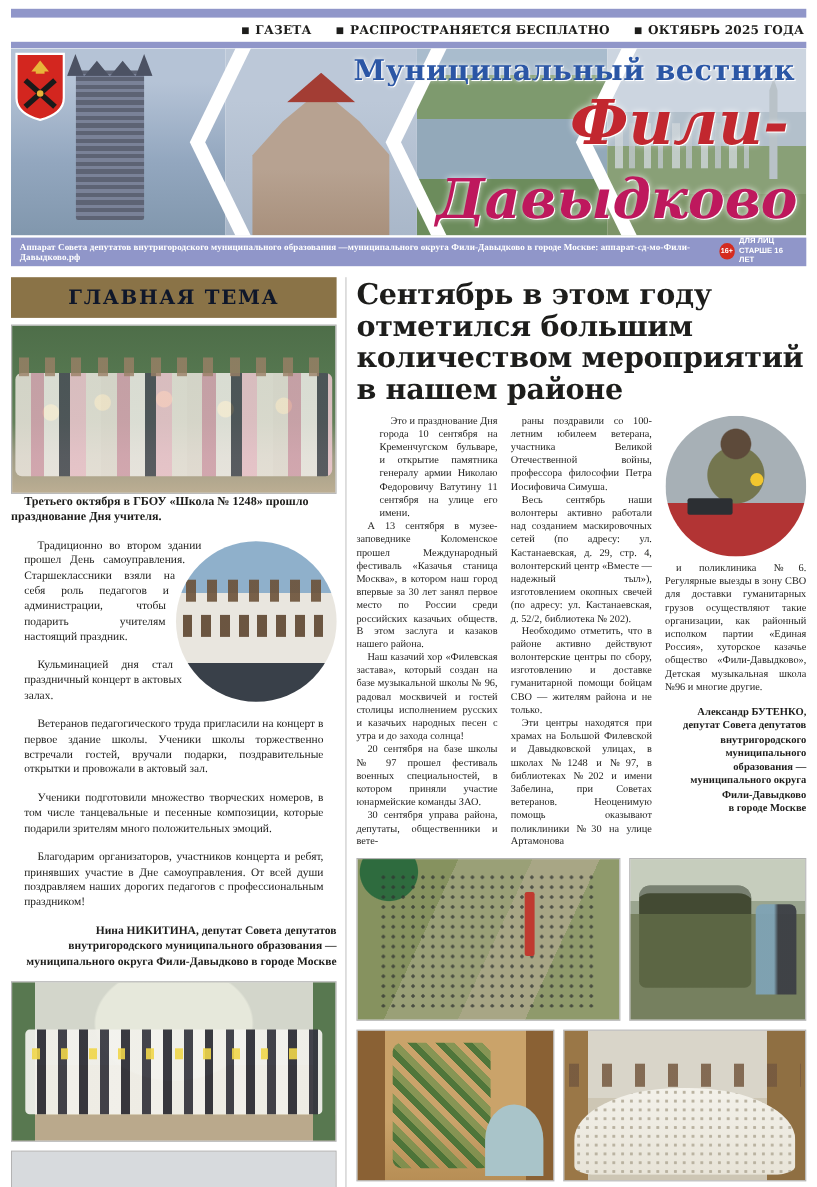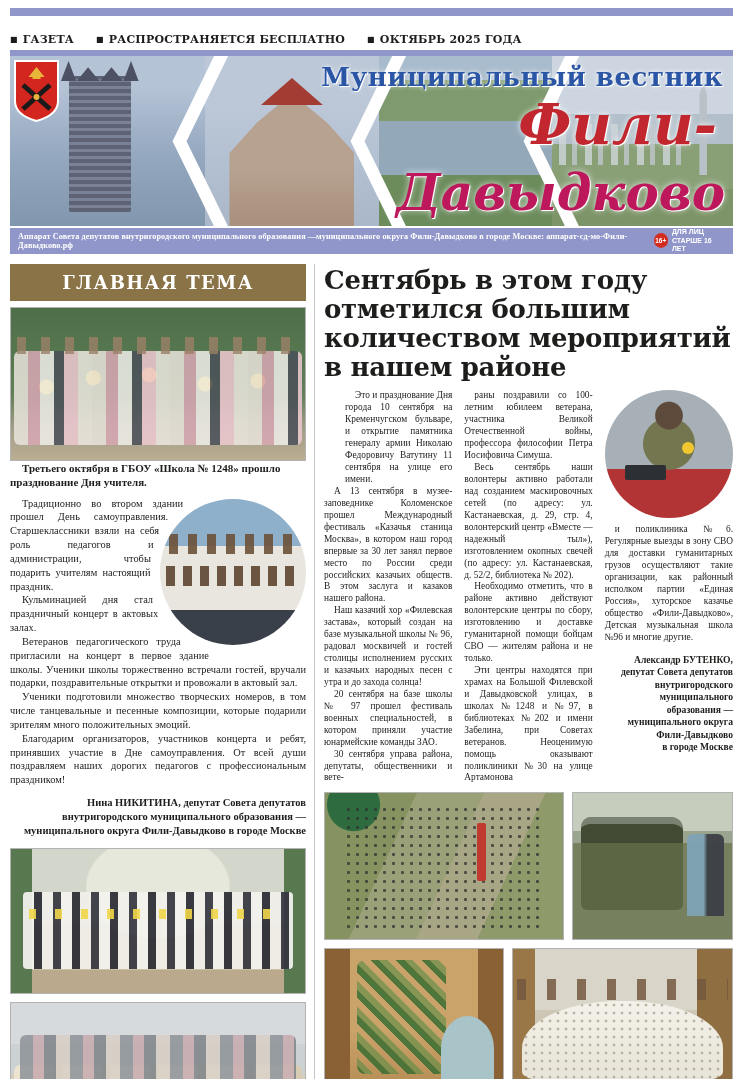--- a/index.html
+++ b/index.html
@@ -3,22 +3,22 @@
 <meta charset="utf-8">
 <style>
   html,body{margin:0;padding:0;}
   body{width:743px;height:1079px;background:#fff;overflow:hidden;
        font-family:"Liberation Serif",serif;color:#1d1d1b;}
   .page{position:relative;width:743px;height:1079px;background:#fff;}
 
   
   .rule{height:8px;background:#9096c9;margin:8px 10px 0 10px;}
   .rule.thin{height:6px;margin-top:0;}
-  .topline{display:flex;align-items:center;
-           gap:22px;padding:5px 12px 4px 10px;margin-top:12px;}
+  .topline{display:flex;justify-content:flex-end;align-items:center;
+           gap:22px;padding:5px 12px 4px 10px;}
   .topline span{font-weight:bold;font-size:11px;letter-spacing:.2px;
                 font-family:"DejaVu Serif",serif;}
   .topline span::before{content:"■";font-size:8px;margin-right:5px;position:relative;top:-1px;}
 
   
   .collage{position:relative;height:170px;margin:0 10px;background:#fff;overflow:hidden;}
   .collage .strip{position:absolute;inset:0;display:flex;}
   .cph{height:100%;}
   .c1{width:27%;background:linear-gradient(180deg,#b5c3d6 0 18%,#93a7bf 60%,#8197ad 100%);position:relative;}
   .c1::before{content:"";position:absolute;left:30%;top:12%;width:32%;height:80%;
@@ -61,21 +61,21 @@
               font-size:6.5px;font-weight:bold;display:flex;align-items:center;justify-content:center;
               font-family:"Liberation Sans",sans-serif;}
   .age .lines{font-size:7px;font-weight:bold;line-height:1.2;font-family:"Liberation Sans",sans-serif;}
 
   
   .content{display:flex;margin:10px 10px 0 10px;}
   .leftcol{width:296px;flex:0 0 296px;padding-right:8px;}
   .vdiv{width:1px;background:#c6c6c6;flex:0 0 1px;}
   .rightcol{flex:1;padding-left:9px;min-width:0;}
 
-  .section-bar{height:37px;background:#8a7347;color:#ffffff;display:flex;align-items:center;
+  .section-bar{height:37px;background:#8a7347;color:#0f172a;display:flex;align-items:center;
                justify-content:center;font-family:"DejaVu Serif",serif;font-weight:bold;
                font-size:18px;letter-spacing:1.5px;margin-bottom:6px;}
 
   
   .ph{position:relative;overflow:hidden;border:1px solid #b3b3b3;box-sizing:border-box;background:#ddd;}
   .ph::before,.ph::after{content:"";position:absolute;}
 
   .ph-veterans{height:154px;background:
      radial-gradient(circle at 12% 52%,rgba(242,208,74,.95) 0 7px,transparent 8px),
      radial-gradient(circle at 28% 46%,rgba(242,208,74,.95) 0 7px,transparent 8px),
@@ -149,21 +149,21 @@
      background:radial-gradient(circle,#b9b2a0 1.2px,transparent 1.7px) 0 0/8px 8px,
                 linear-gradient(180deg,#f3f1ea,#e8e4d8);}
   .ph-netwhite::after{top:22%;height:15%;left:2%;right:2%;opacity:.85;
      background:repeating-linear-gradient(90deg,#74583f 0 9px,transparent 9px 30px);}
 
   
   .headline-left{font-family:"DejaVu Serif",serif;font-weight:bold;font-size:28px;
                  line-height:1.05;margin:12px 0 8px 0;letter-spacing:-.5px;}
   .lead{font-weight:bold;font-size:11px;line-height:1.3;text-indent:12px;margin:0 0 7px 0;}
   .body-text{font-size:10.4px;line-height:1.33;text-align:justify;}
-  .body-text p{margin:0;text-indent:12px;}
+  .body-text p{margin:12px;text-indent:12px;}
   .sig{margin-top:9px;font-weight:bold;font-size:10.5px;line-height:1.35;text-align:right;}
 
   .headline-right{font-family:"DejaVu Serif",serif;font-weight:bold;font-size:26px;
                   line-height:1.12;margin:2px 0 8px 0;letter-spacing:-.3px;}
   .cols{display:flex;gap:12px;}
   .col{flex:1;min-width:0;font-size:9.4px;line-height:1.27;text-align:justify;}
   .col p{margin:0;text-indent:10px;}
   .col .lead2{font-weight:normal;margin-left:21px;}
   .sig2{margin-top:10px;font-weight:bold;font-size:9.6px;line-height:1.3;text-align:right;}
 

